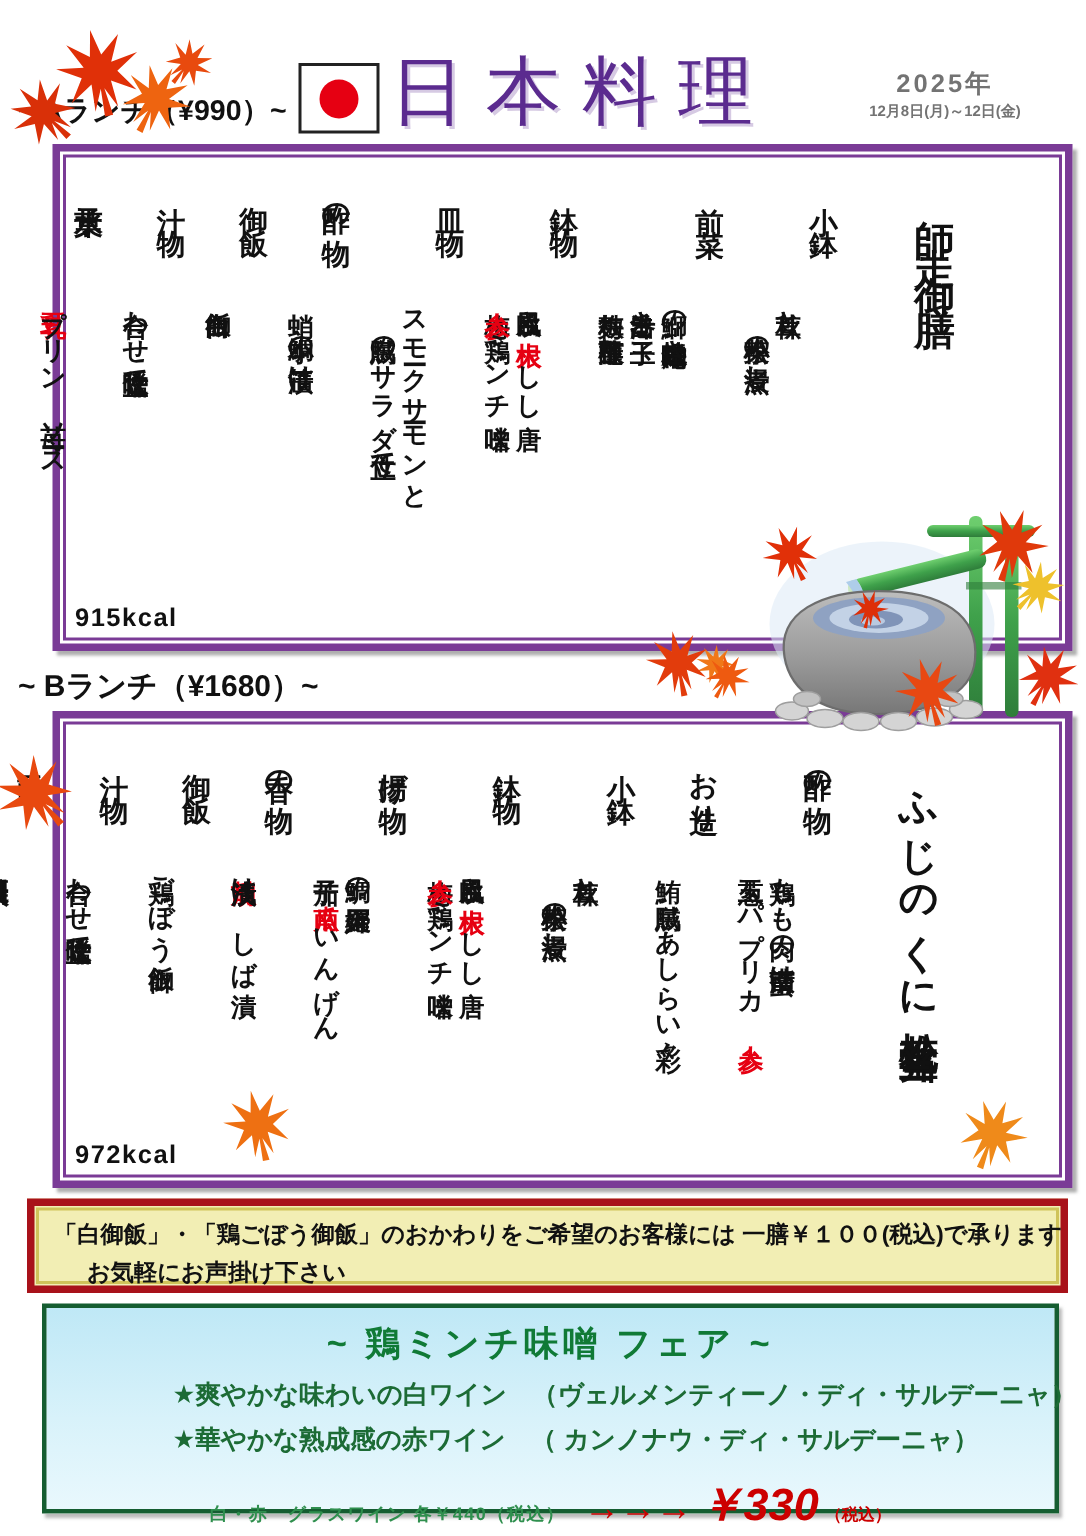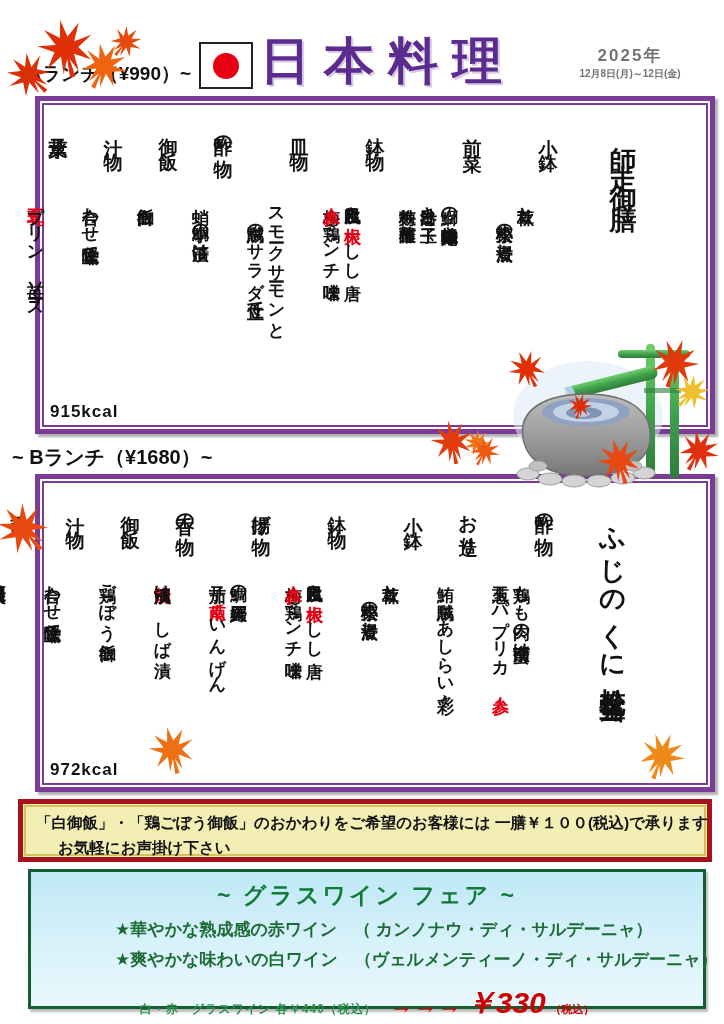--- a/index.html
+++ b/index.html
@@ -6,21 +6,21 @@
   .page{
     position:relative;width:724px;height:1024px;overflow:hidden;background:#ffffff;
     font-family:"Liberation Sans","DejaVu Sans",sans-serif;
   }
   
   .lunch-label{position:absolute;font-size:19px;font-weight:bold;color:#111;letter-spacing:0px;white-space:nowrap;z-index:3;}
   .label-a{left:12px;top:61px;}
   .label-b{left:12px;top:444px;font-size:20px;}
   .flag{position:absolute;left:199px;top:42px;width:54px;height:47px;background:#fff;border:2px solid #222;box-sizing:border-box;z-index:3;}
   .flag .sun{position:absolute;left:50%;top:50%;width:26px;height:26px;margin:-13px 0 0 -13px;border-radius:50%;background:#e60012;}
-  .main-title{position:absolute;left:260px;top:28px;font-size:50px;font-weight:bold;color:#5b2b8f;letter-spacing:14px;white-space:nowrap;z-index:3;text-shadow:2px 2px 0 rgba(90,43,145,.25);}
+  .main-title{position:absolute;left:260px;top:28px;font-size:50px;font-weight:normal;color:#5b2b8f;letter-spacing:14px;white-space:nowrap;z-index:3;text-shadow:2px 2px 0 rgba(90,43,145,.25);}
   .date-block{position:absolute;left:538px;top:44px;width:184px;text-align:center;font-weight:bold;color:#737373;z-index:3;}
   .date-line1{font-size:17px;letter-spacing:2px;}
   .date-line2{font-size:10px;white-space:nowrap;}
   
   .menu-box{position:absolute;left:35px;width:680px;background:#fff;border:5px solid #7a3b96;box-sizing:border-box;box-shadow:3px 3px 2px rgba(110,110,110,.55);z-index:1;}
   .box-a{top:96px;height:338px;}
   .box-b{top:474px;height:318px;}
   .inner-line{position:absolute;inset:2px;border:2px solid #7a3b96;pointer-events:none;}
   .menu-body{
     position:absolute;top:20px;right:12px;bottom:12px;left:12px;
@@ -268,23 +268,23 @@
     </svg>
 
   <div class="notice-box">
     <div class="notice-inner">
       <div class="notice-line">「白御飯」・「鶏ごぼう御飯」のおかわりをご希望のお客様には 一膳￥１００(税込)で承ります</div>
       <div class="notice-line notice-line2">お気軽にお声掛け下さい</div>
     </div>
   </div>
 
   <div class="wine-box">
-    <div class="wine-title">~ グラスワイン フェア ~</div>
+    <div class="wine-title">~ 鶏ミンチ味噌 フェア ~</div>
+    <div class="wine-line">★爽やかな味わいの白ワイン　（ヴェルメンティーノ・ディ・サルデーニャ）</div>
     <div class="wine-line">★華やかな熟成感の赤ワイン　（ カンノナウ・ディ・サルデーニャ）</div>
-    <div class="wine-line">★爽やかな味わいの白ワイン　（ヴェルメンティーノ・ディ・サルデーニャ）</div>
     <div class="wine-price">
       <span class="regular">白・赤　グラスワイン 各￥440（税込）</span>
       <span class="arrows">→→→</span>
       <span class="special">￥330</span>
       <span class="tax">（税込）</span>
     </div>
   </div>
 
 </div>
 

